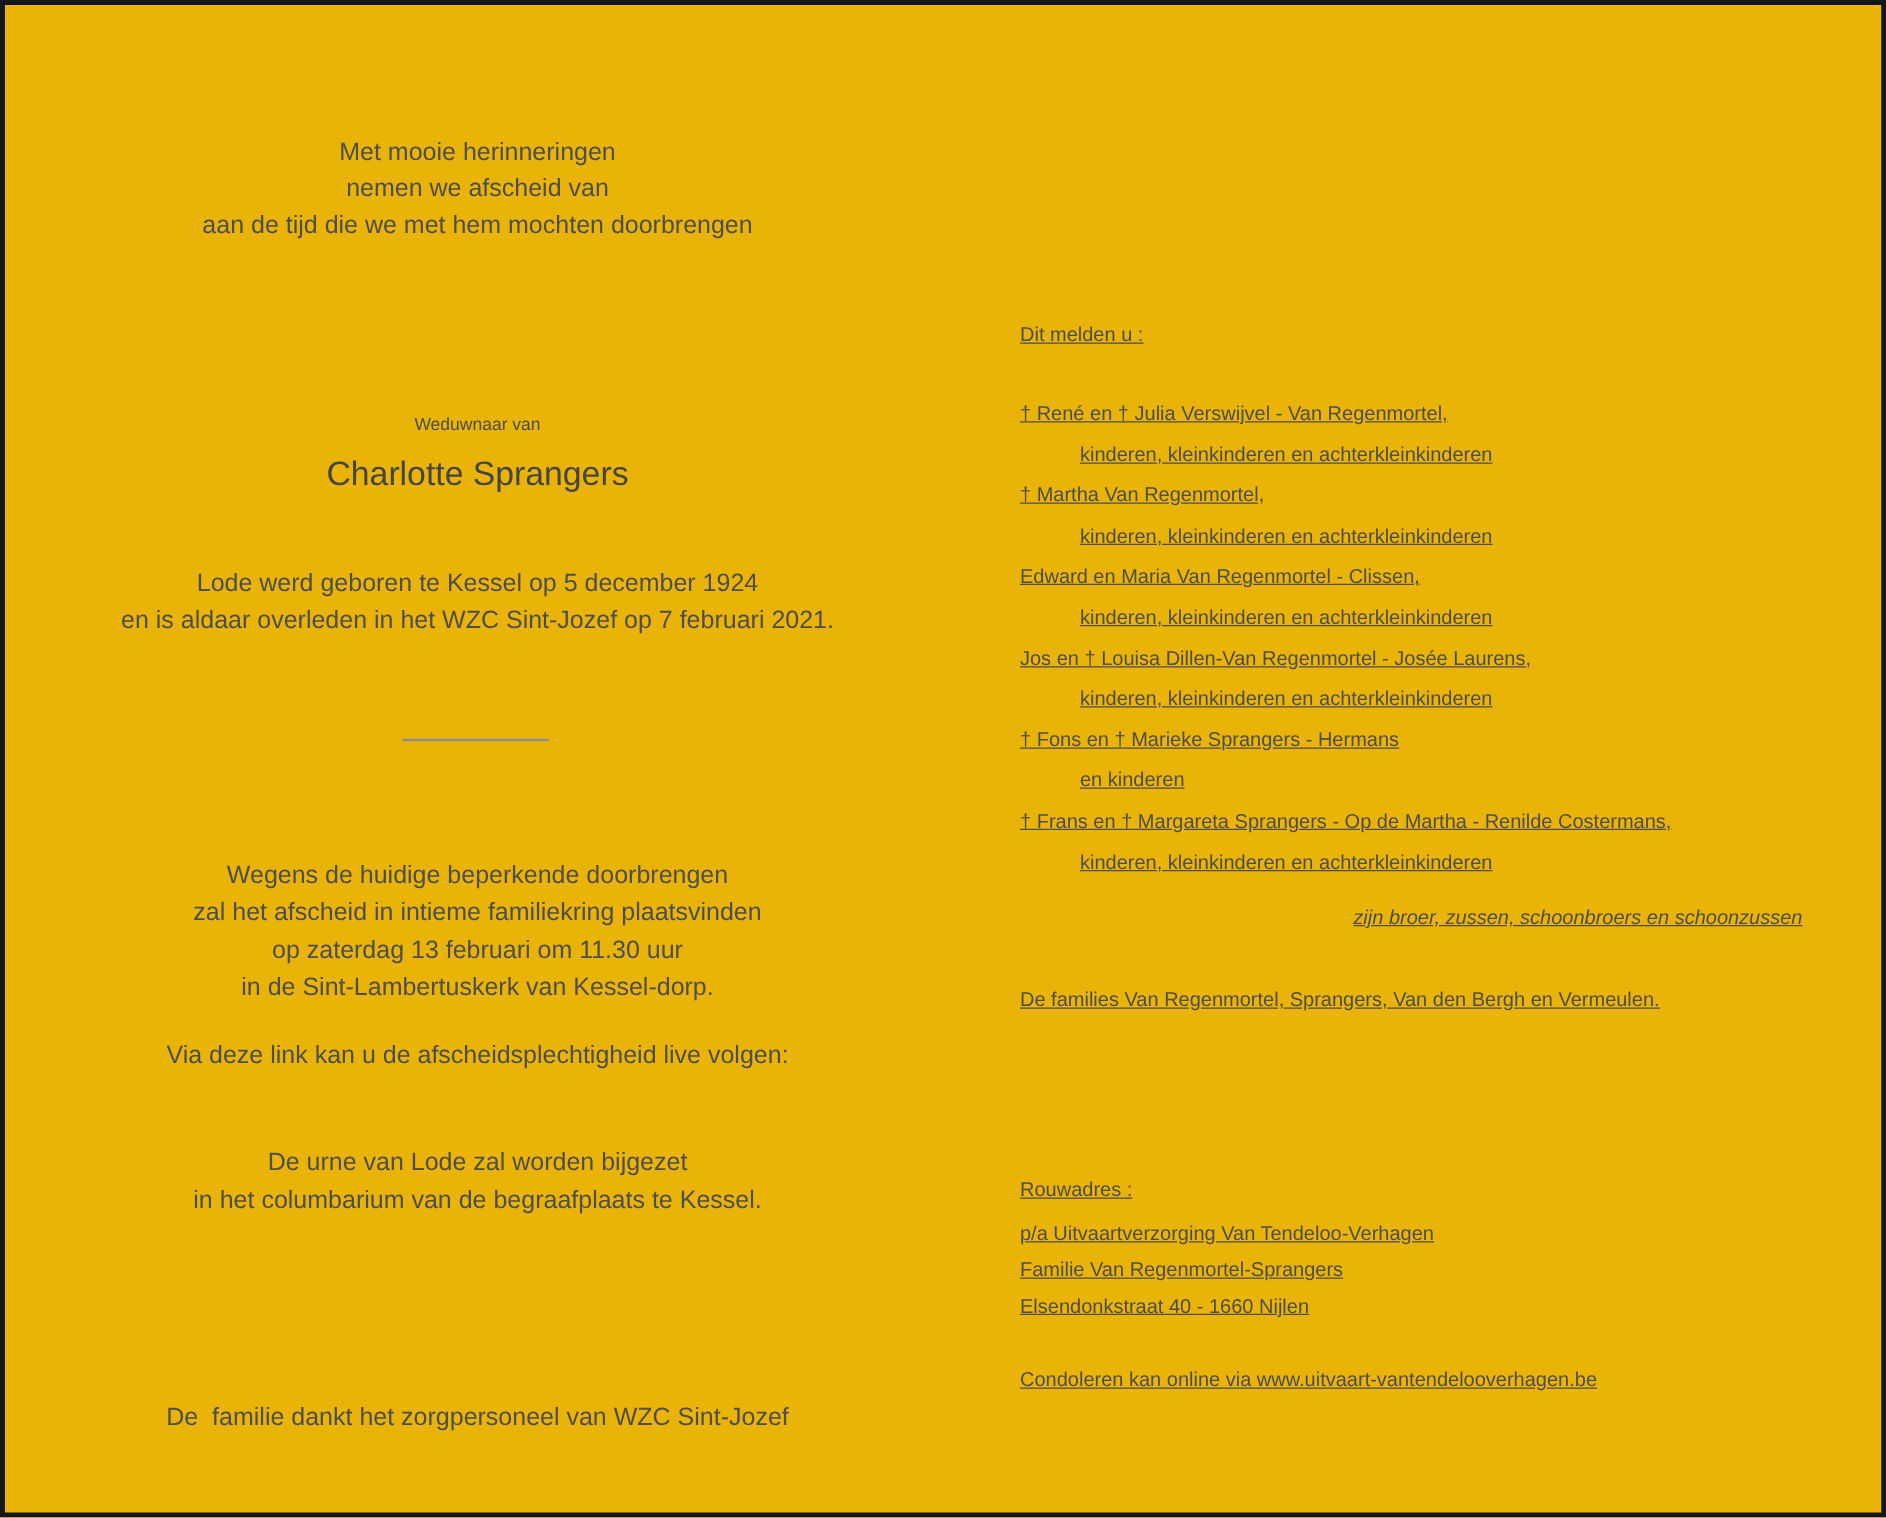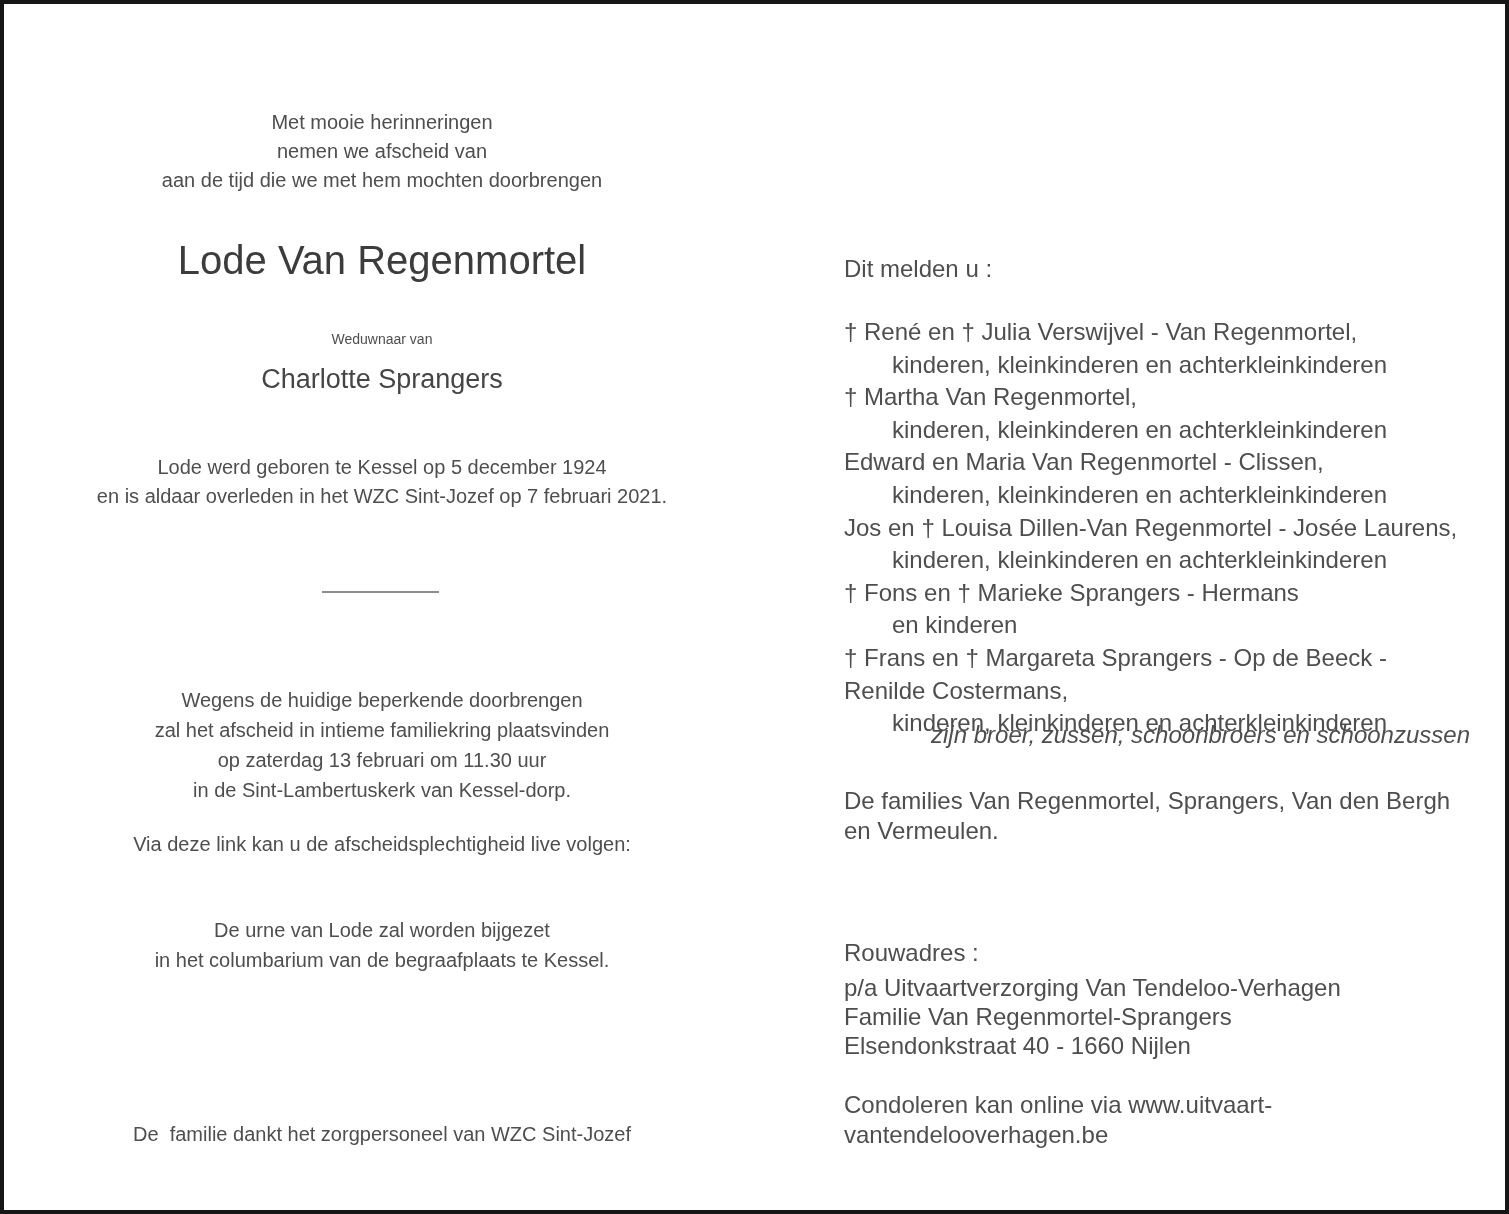--- a/index.html
+++ b/index.html
@@ -1,21 +1,21 @@
 <!DOCTYPE html>
 <html><head>
 <meta charset="utf-8">
 <style>
   html, body { margin: 0; padding: 0; background: #e8e8e8; }
   .page {
     position: relative;
     width: 1509px;
     height: 1214px;
     box-sizing: border-box;
-    background: #ffffff;
+    background: #eab308;
     border: 4px solid #161616;
     font-family: "Liberation Sans", "DejaVu Sans", sans-serif;
     color: #4e4e4e;
     overflow: hidden;
   }
   .blk { position: absolute; }
 
   
   .lcol { left: 32px; width: 692px; text-align: center; }
   .intro      { top: 104px; font-size: 20px; line-height: 29px; }
@@ -23,42 +23,41 @@
   .weduwnaar  { top: 321px; font-size: 14px; line-height: 29px; }
   .spouse     { top: 356px; font-size: 27px; line-height: 38px; color: #454545; }
   .life       { top: 449px; font-size: 20px; line-height: 29px; }
   .divider    { top: 587px; left: 318px; width: 117px; height: 2px; background: #8d8d8d; }
   .ceremony   { top: 681px; font-size: 20px; line-height: 30px; }
   .livestream { top: 826px; font-size: 20px; line-height: 29px; }
   .urn        { top: 912px; font-size: 20px; line-height: 29.5px; }
   .thanks     { top: 1057px; font-size: 20px; line-height: 29.5px; white-space: pre-wrap; }
 
   
-  .rcol { left: 840px; width: 626px; text-align: left; font-size: 24px; }
+  .rcol { left: 812px; width: 626px; text-align: left; font-size: 16px; text-decoration: underline; }
   .announce   { top: 250px; line-height: 30px; }
   .family     { top: 312px; line-height: 32.6px; }
   .fam-sub    { padding-left: 48px; }
   .relatives  { top: 716px; line-height: 30px; text-align: right; font-style: italic; }
   .families   { top: 782px; line-height: 30px; }
   .rouwadres  { top: 934px; line-height: 30px; }
   .address    { top: 969px; line-height: 29px; }
   .condoleren { top: 1086px; line-height: 30px; }
 </style>
 </head>
 <body>
 
 <div class="page">
 
   <div class="blk lcol intro">
     <div>Met mooie herinneringen</div>
     <div>nemen we afscheid van</div>
     <div>aan de tijd die we met hem mochten doorbrengen</div>
   </div>
 
-  <div class="blk lcol name">Lode Van Regenmortel</div>
 
   <div class="blk lcol weduwnaar">Weduwnaar van</div>
 
   <div class="blk lcol spouse">Charlotte Sprangers</div>
 
   <div class="blk lcol life">
     <div>Lode werd geboren te Kessel op 5 december 1924</div>
     <div>en is aldaar overleden in het WZC Sint-Jozef op 7 februari 2021.</div>
   </div>
 
@@ -91,21 +90,21 @@
     <div>† René en † Julia Verswijvel - Van Regenmortel,</div>
     <div class="fam-sub">kinderen, kleinkinderen en achterkleinkinderen</div>
     <div>† Martha Van Regenmortel,</div>
     <div class="fam-sub">kinderen, kleinkinderen en achterkleinkinderen</div>
     <div>Edward en Maria Van Regenmortel - Clissen,</div>
     <div class="fam-sub">kinderen, kleinkinderen en achterkleinkinderen</div>
     <div>Jos en † Louisa Dillen-Van Regenmortel - Josée Laurens,</div>
     <div class="fam-sub">kinderen, kleinkinderen en achterkleinkinderen</div>
     <div>† Fons en † Marieke Sprangers - Hermans</div>
     <div class="fam-sub">en kinderen</div>
-    <div>† Frans en † Margareta Sprangers - Op de Beeck - Renilde Costermans,</div>
+    <div>† Frans en † Margareta Sprangers - Op de Martha - Renilde Costermans,</div>
     <div class="fam-sub">kinderen, kleinkinderen en achterkleinkinderen</div>
   </div>
 
   <div class="blk rcol families">De families Van Regenmortel, Sprangers, Van den Bergh en Vermeulen.</div>
 
   <div class="blk rcol relatives">zijn broer, zussen, schoonbroers en schoonzussen</div>
 
   <div class="blk rcol rouwadres">Rouwadres :</div>
 
   <div class="blk rcol address">

